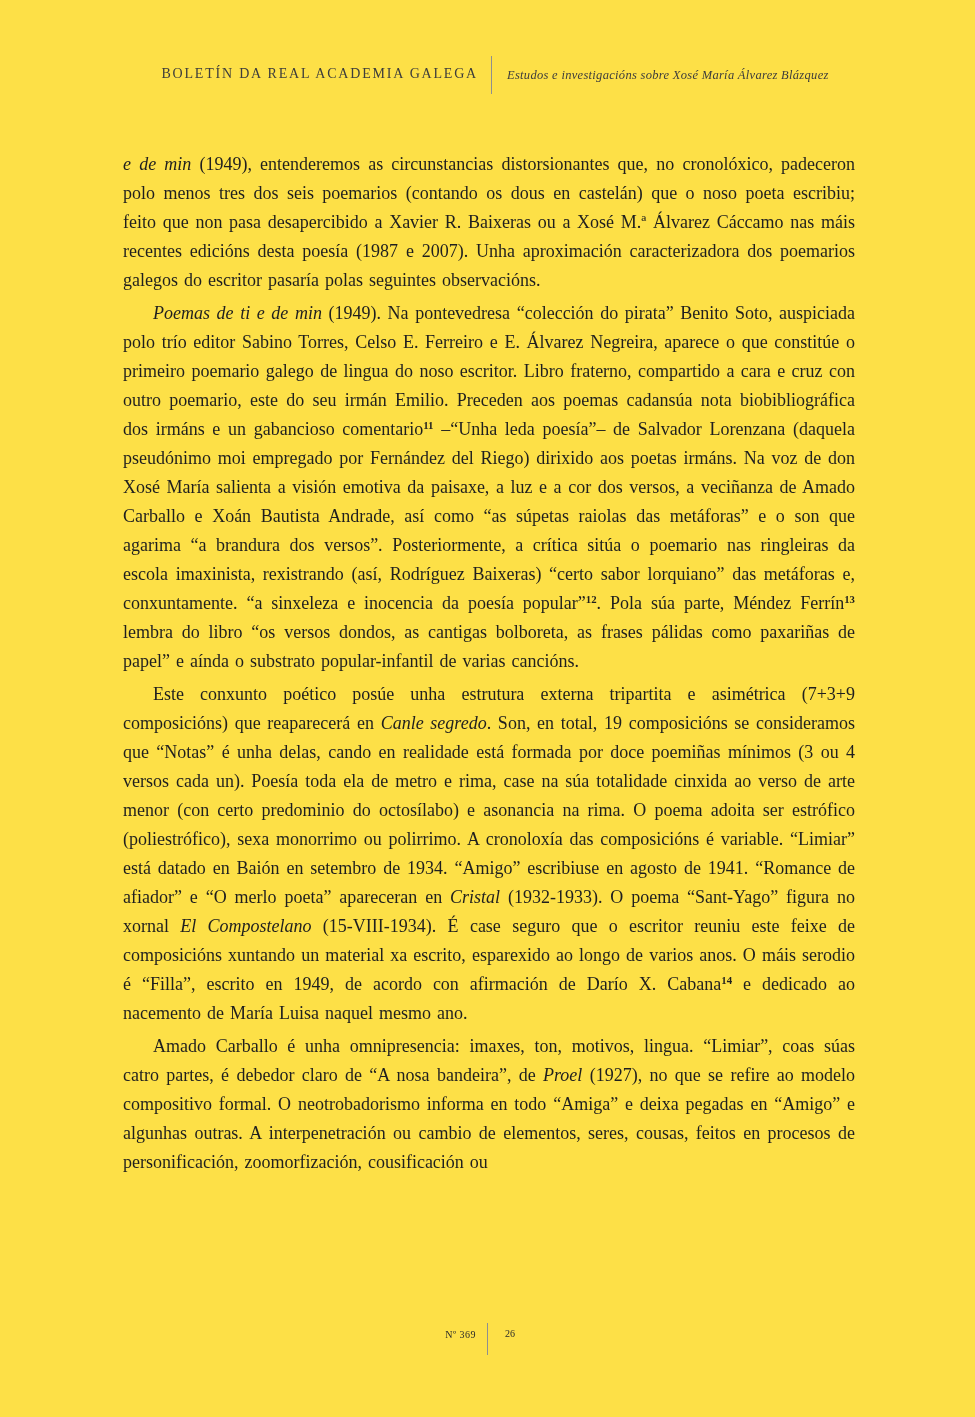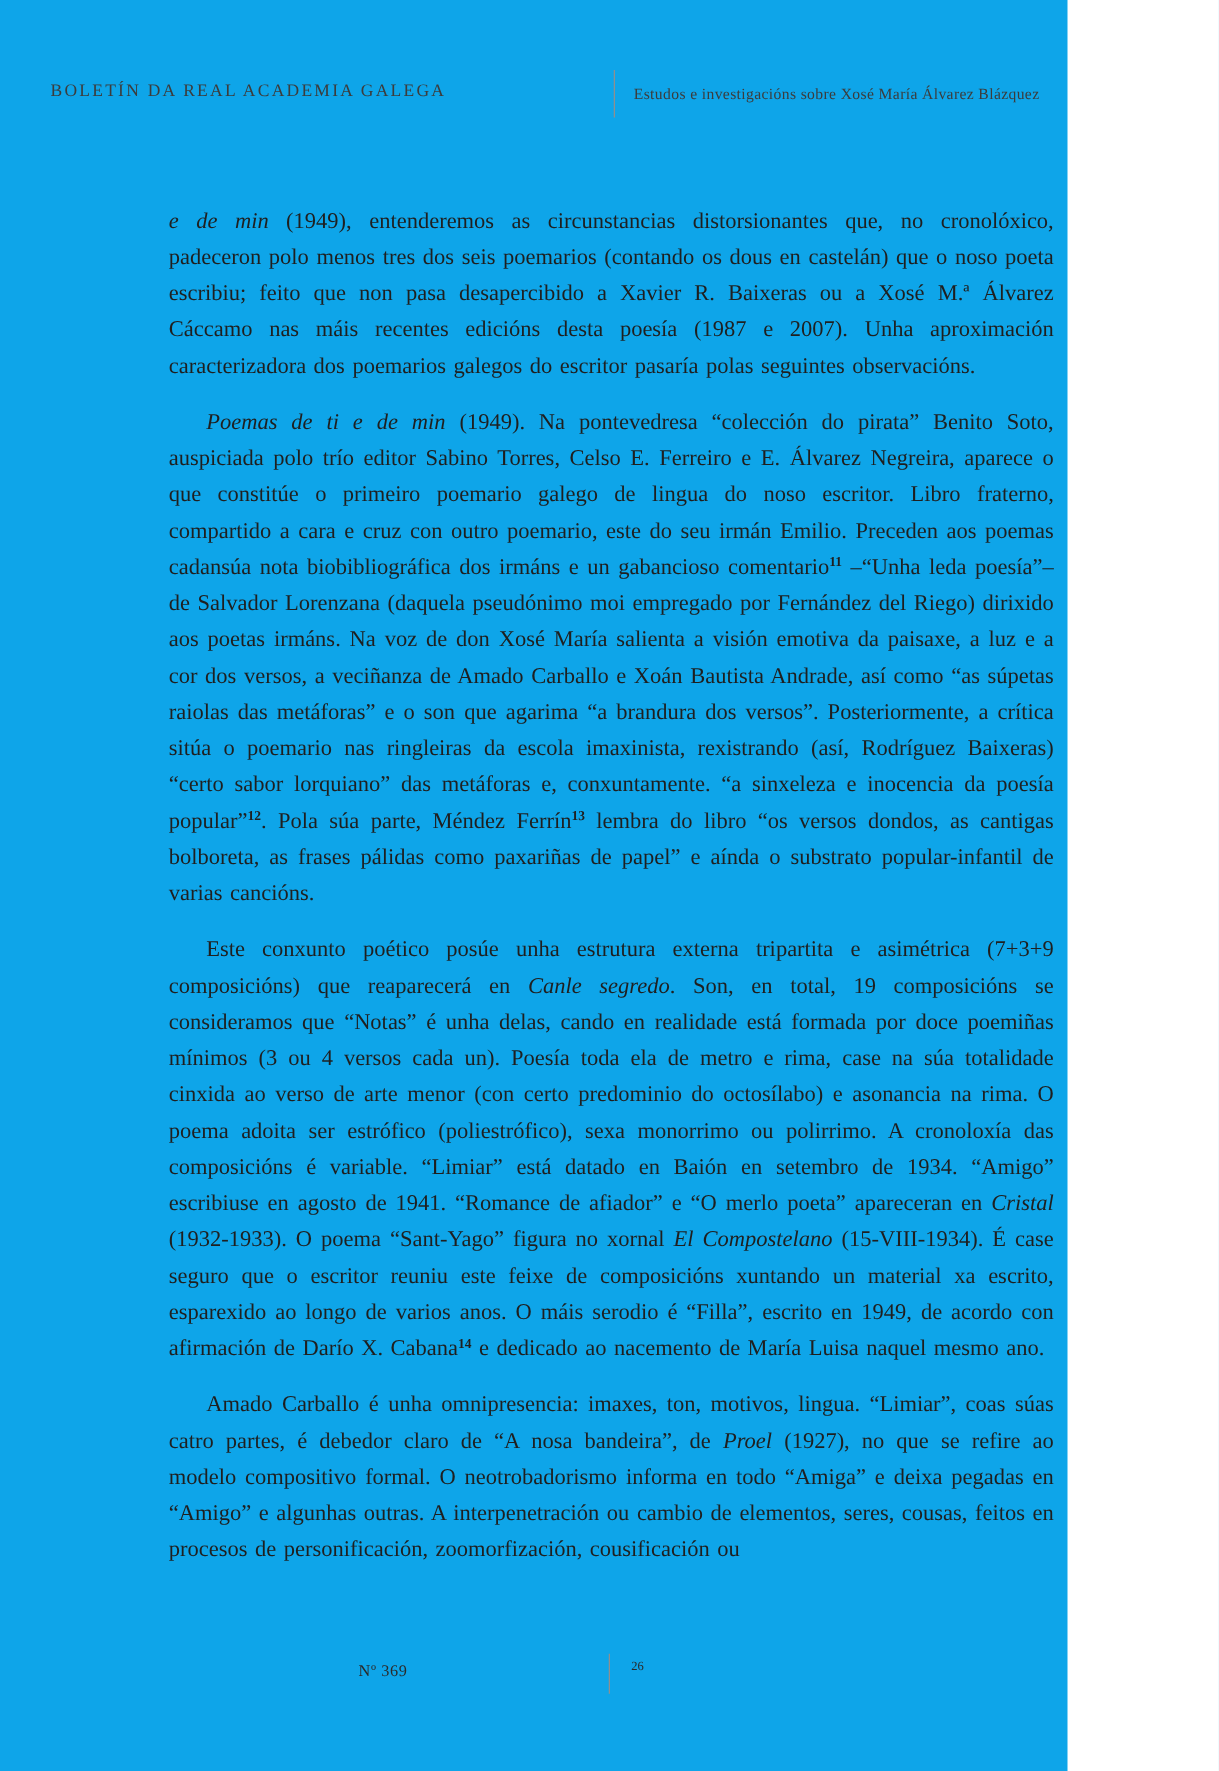--- a/index.html
+++ b/index.html
@@ -2,23 +2,23 @@
 <html><head>
 <meta charset="utf-8">
 <style>
   html, body {
     margin: 0;
     padding: 0;
     background: #ffffff;
   }
   .page {
     position: relative;
-    width: 854px;
+    width: 975px;
     height: 1417px;
-    background: #0ea5e9;
+    background: #fde047;
     font-family: "Liberation Serif", "DejaVu Serif", serif;
     color: #1f1f1f;
     overflow: hidden;
   }
 
   
   .page-header {
     position: absolute;
     top: 55px;
     left: 0;
@@ -43,35 +43,36 @@
     background: #8f8f8f;
   }
   .header-right {
     position: absolute;
     left: 507px;
     top: 13px;
     font-size: 12.5px;
     letter-spacing: 0.3px;
     color: #3c3c3c;
     white-space: nowrap;
+    font-style: italic;
   }
 
   
   .article-body {
     position: absolute;
     left: 119px;
     top: 146px;
     width: 740px;
     font-size: 18px;
     line-height: 29px;
     text-align: justify;
     word-spacing: 1.5px;
   }
   .para {
-    margin: 16px;
+    margin: 4px;
     padding: 0;
   }
   .para.indent {
     text-indent: 30px;
   }
   .it {
     font-style: italic;
   }
   sup {
     font-size: 0.6em;
@@ -85,23 +86,23 @@
   
   .page-footer {
     position: absolute;
     top: 1322px;
     left: 0;
     width: 100%;
     height: 36px;
   }
   .footer-issue {
     position: absolute;
-    right: 528px;
+    right: 499px;
     top: 7px;
-    font-size: 13px;
+    font-size: 10px;
     letter-spacing: 0.5px;
     color: #2a2a2a;
     white-space: nowrap;
     font-family: Liberation Serif, serif;
   }
   .footer-divider {
     position: absolute;
     left: 487px;
     top: 1px;
     width: 1px;

